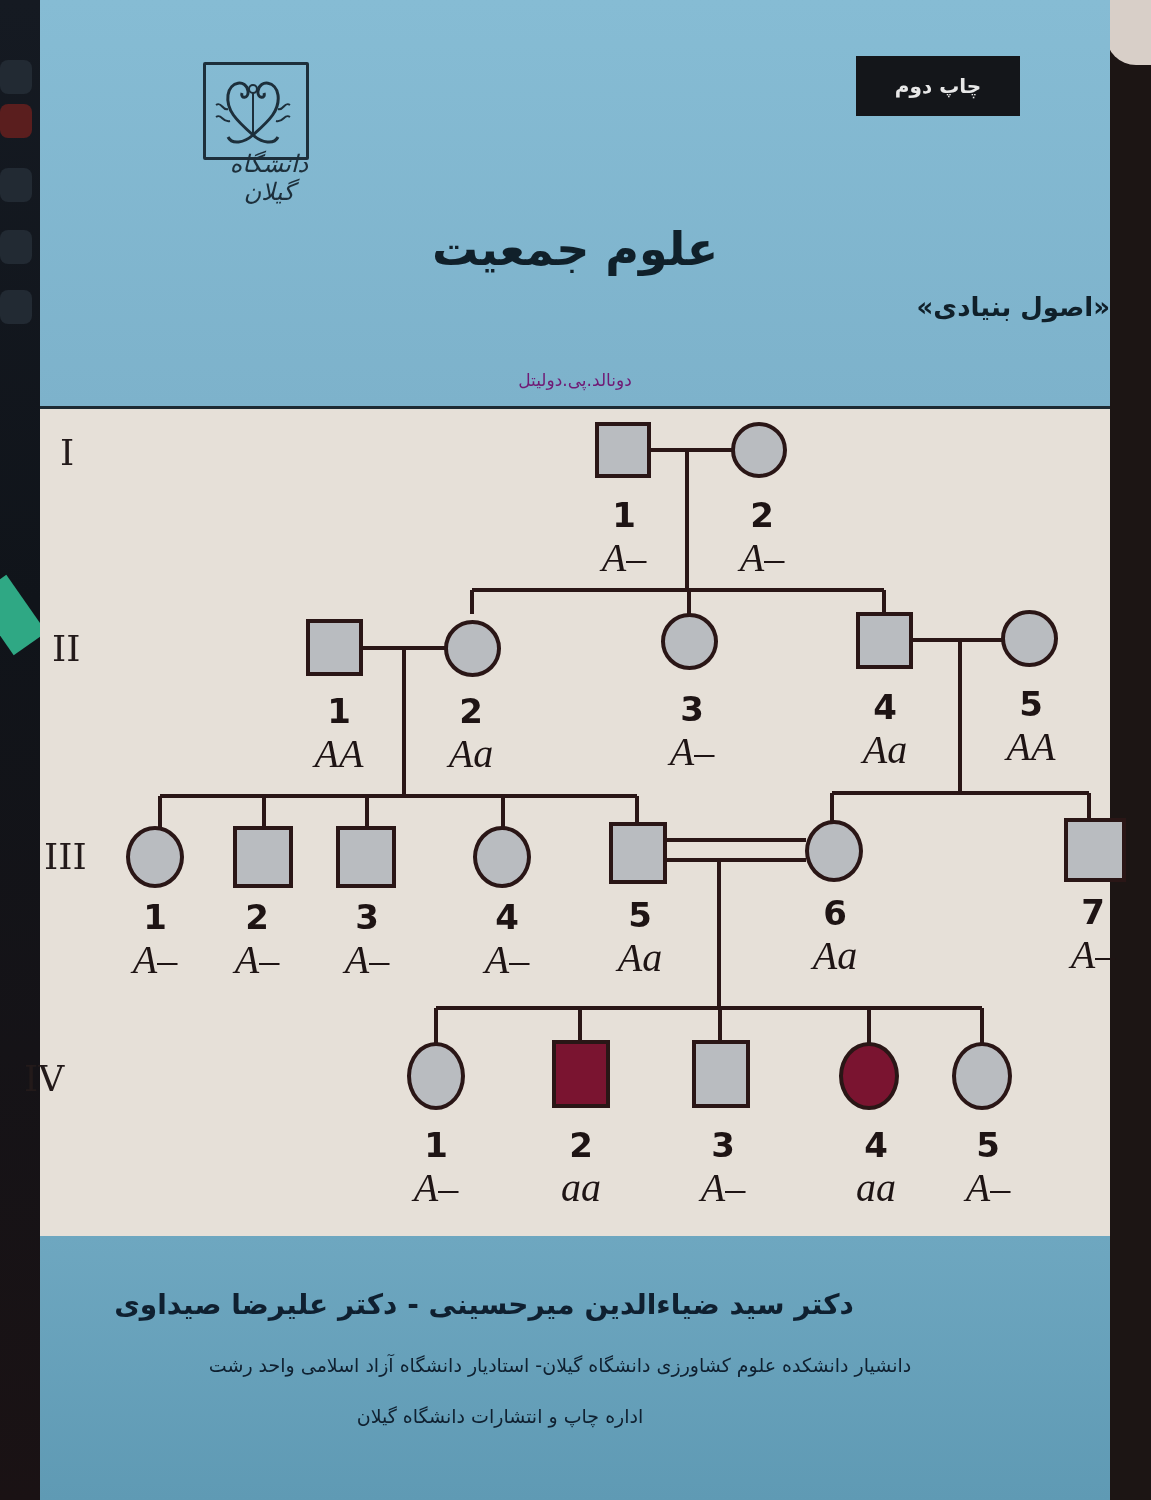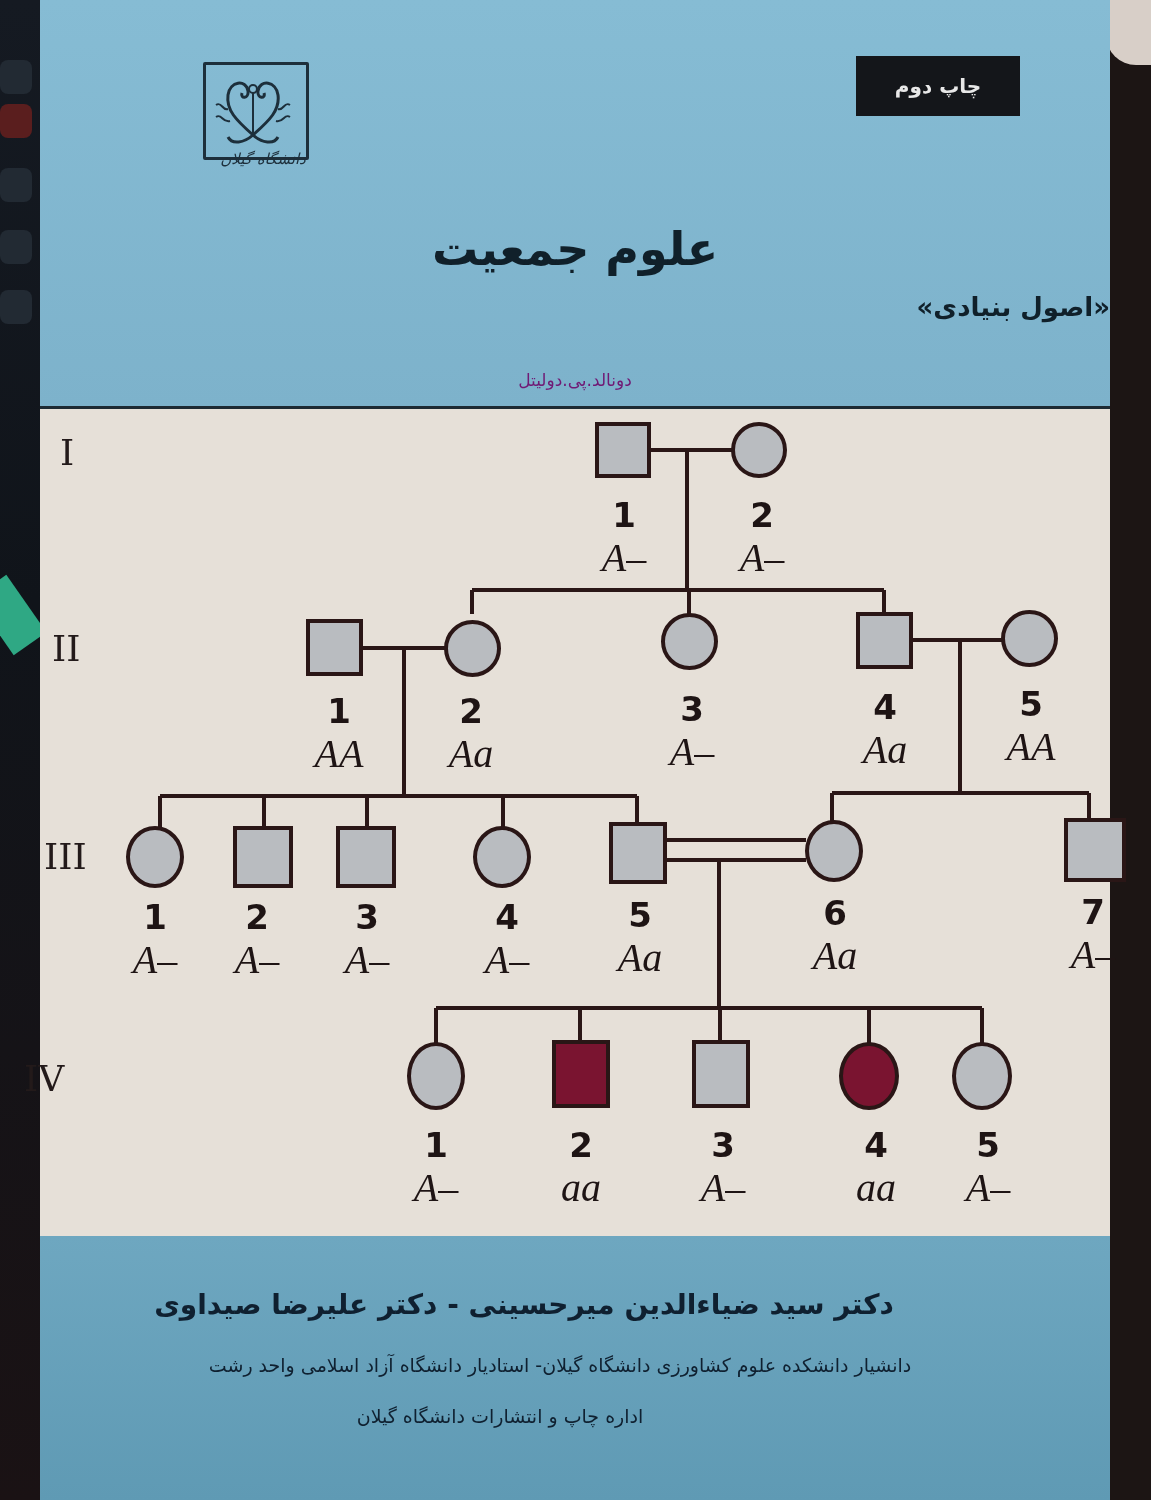--- a/index.html
+++ b/index.html
@@ -30,31 +30,31 @@
   .white-band {
     position:absolute; left:-10px; top:406px; width:1080px; height:828px;
     background:#e6e0d8; border-top:3px solid #1d2a33; border-bottom:3px solid #1d2a33;
   }
   .book-bottom-blue { position:absolute; left:0; top:1236px; width:100%; height:264px; background:linear-gradient(180deg,#6ea7c0,#5f9ab4); }
 
   .logo {
     position:absolute; left:163px; top:62px; width:100px; height:92px;
     border:3px solid #1d2f3b; border-radius:2px;
   }
-  .logo-caption { position:absolute; left:158px; top:150px; width:130px; text-align:center; font-size:15px; color:#1d2f3b; font-style:italic; direction:rtl; }
+  .logo-caption { position:absolute; left:164px; top:150px; width:130px; text-align:center; font-size:24px; color:#1d2f3b; font-style:italic; direction:rtl; }
   .edition {
     position:absolute; left:816px; top:56px; width:164px; height:60px;
     background:#14161a; color:#e8e8e8; font-size:20px; font-weight:bold;
     display:flex; align-items:center; justify-content:center; direction:rtl;
   }
   .title { position:absolute; left:0; top:222px; width:1070px; text-align:center; font-size:46px; font-weight:bold; color:#10202a; direction:rtl; }
   .subtitle { position:absolute; left:0; top:292px; width:1070px; text-align:right; font-size:26px; font-weight:bold; color:#10202a; direction:rtl; }
   .original-author { position:absolute; left:0; top:370px; width:1070px; text-align:center; font-size:17px; color:#701a75; direction:rtl; }
 
-  .authors { position:absolute; left:0; top:1288px; width:888px; text-align:center; font-size:28px; font-weight:bold; color:#0f2030; direction:rtl;padding-left:40px; }
+  .authors { position:absolute; left:0; top:1288px; width:888px; text-align:center; font-size:28px; font-weight:bold; color:#0f2030; direction:rtl; }
   .affiliation { position:absolute; left:0; top:1354px; width:1040px; text-align:center; font-size:19px; color:#0f2030; direction:rtl; }
   .publisher { position:absolute; left:0; top:1405px; width:920px; text-align:center; font-size:19px; color:#0f2030; direction:rtl; }
 
   
   .ped { position:absolute; left:0; top:0; width:1151px; height:1500px; }
   .gen-label { position:absolute; font-family:"DejaVu Serif", serif; font-size:36px; color:#231a1a; }
   .ind { position:absolute; box-sizing:border-box; border:4px solid #2a1616; background:#b9bcc0; }
   .ind.circle { border-radius:50%; }
   .ind.affected { background:#7a1430; }
   .lbl { position:absolute; width:80px; text-align:center; color:#1e1414; }

